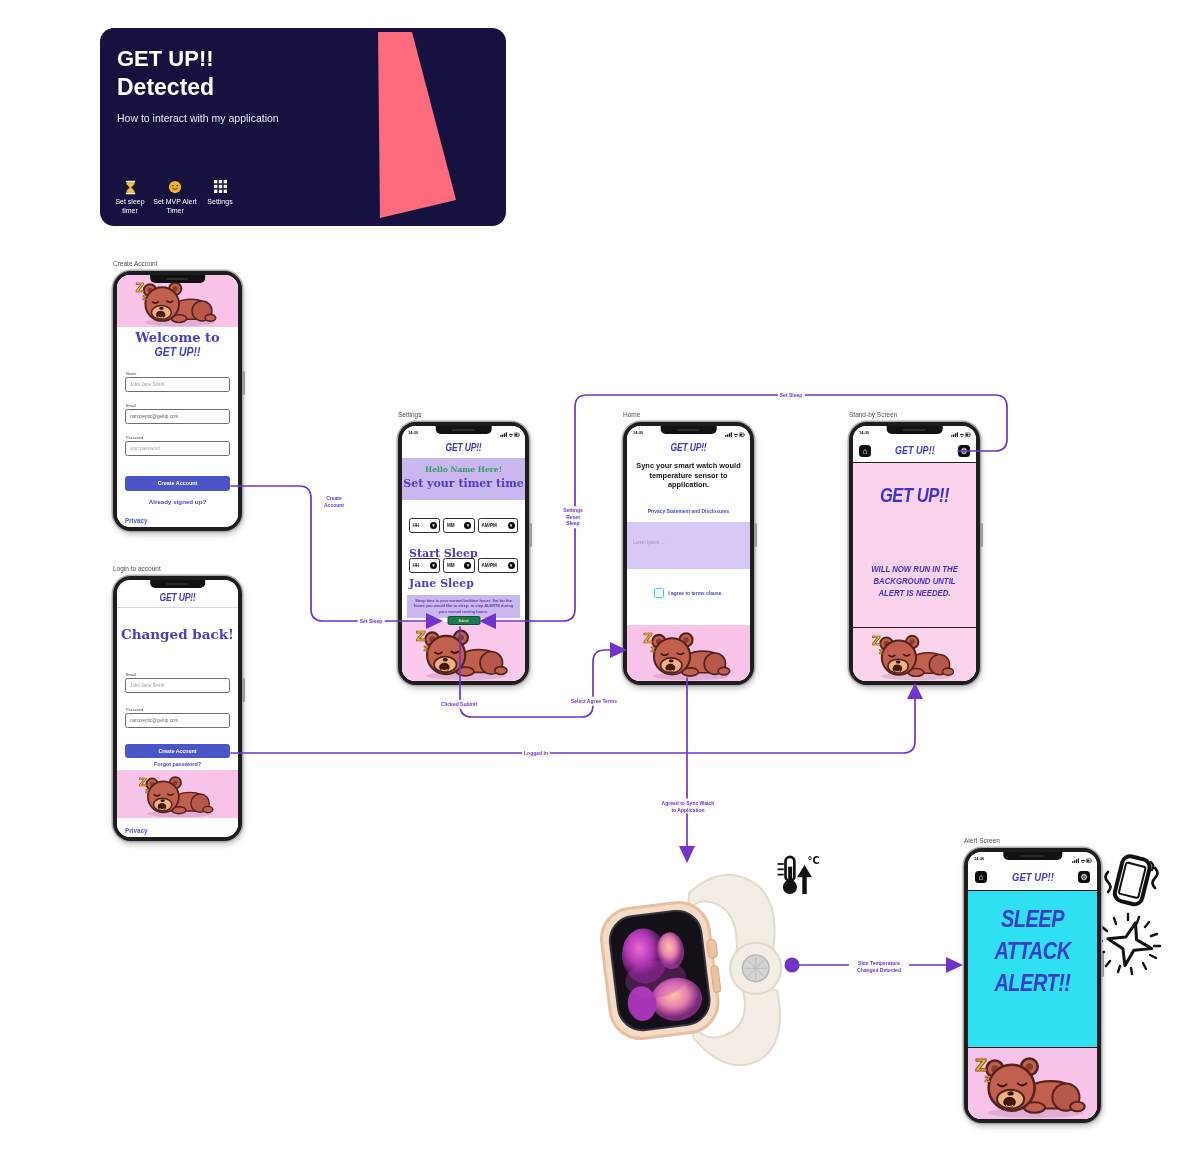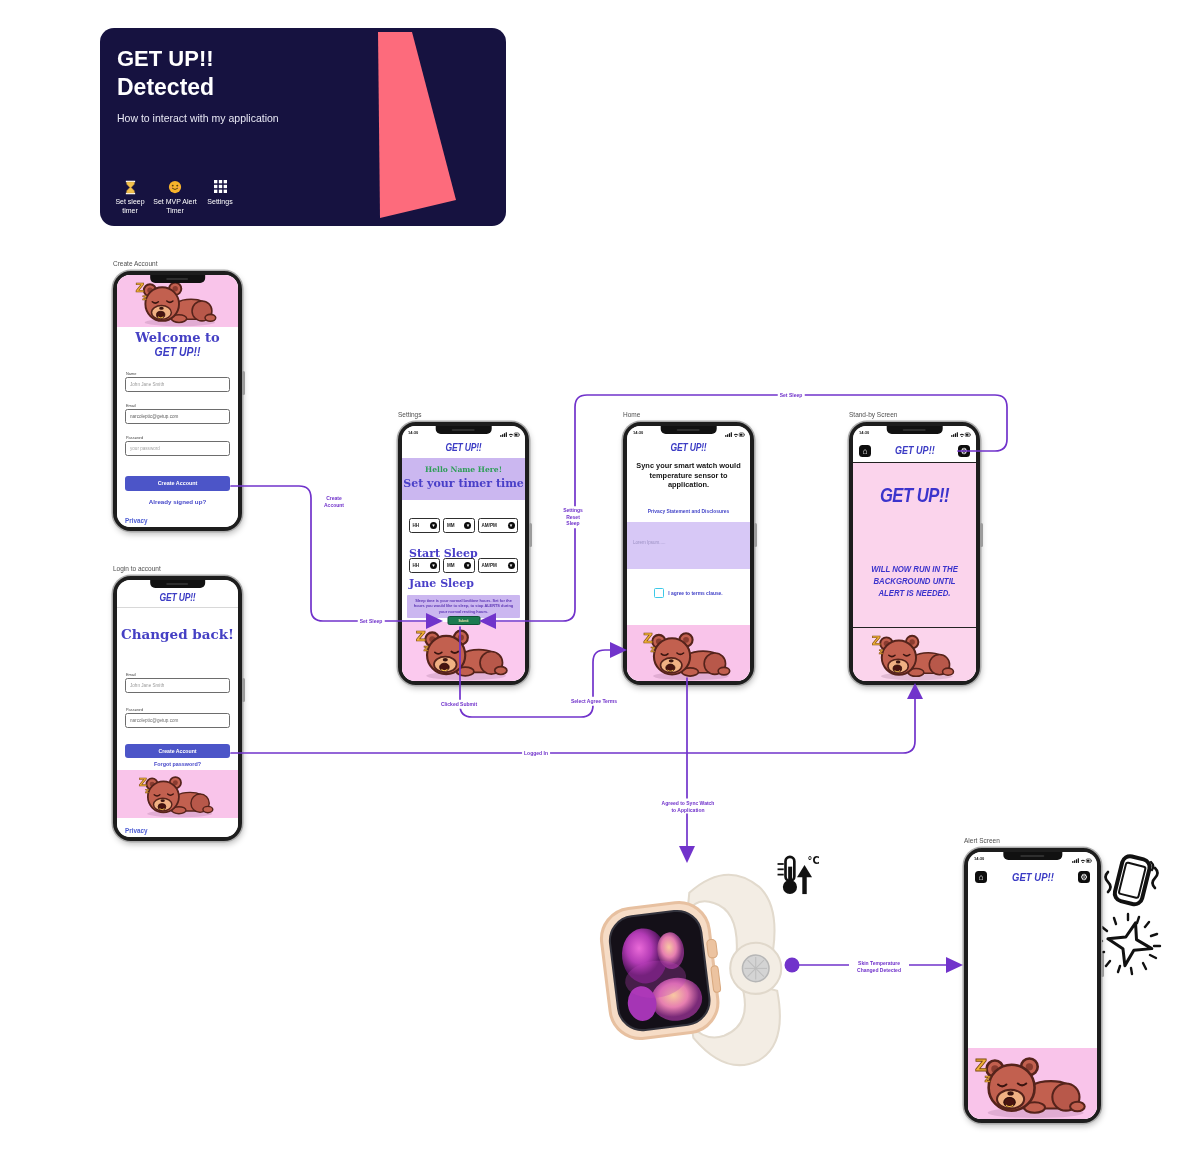--- a/index.html
+++ b/index.html
@@ -437,20 +437,25 @@
 <rect x="23" y="1.5" width="7.5" height="6" rx="1.5" fill="none" stroke="#111"></rect>
 <rect x="24.2" y="2.7" width="4" height="3.6" rx=".6"></rect>
                 <rect x="31" y="3.2" width="1" height="2.6" rx=".5"></rect>
 </g>
             </svg></span>
         </div>
       <div class="abs" style="top:13px;left:0;right:0;height:24px;display:flex;align-items:center;justify-content:space-between;padding:0 7px;box-sizing:border-box;">
         <span class="sq-btn">⌂</span>
         <span class="ital cond" style="font-size:10px;color:#3b3bc4;">GET UP!!</span>
         <span class="sq-btn">⚙</span>
+      </div>
+      <div class="abs" style="top:38px;left:0;right:0;height:158px;background:#2ee0f2;border-top:1.5px solid #111;border-bottom:1.5px solid #111;box-sizing:border-box;text-align:center;">
+        <div class="ital cond" style="margin-top:16px;font-size:21px;color:#3c3ccc;letter-spacing:-.5px;">SLEEP</div>
+        <div class="ital cond" style="margin-top:8px;font-size:21px;color:#3c3ccc;letter-spacing:-.5px;">ATTACK</div>
+        <div class="ital cond" style="margin-top:8px;font-size:21px;color:#3c3ccc;letter-spacing:-.5px;">ALERT!!</div>
       </div>
       <div class="bear-box" style="top:196px;bottom:0;background:#f9c4ea;">
           <span class="bear-svg">
             <svg viewBox="0 0 120 68" preserveAspectRatio="xMidYMax meet">
 <ellipse cx="63" cy="62" rx="46" ry="5" fill="rgba(90,40,80,.15)"></ellipse>
 <path d="M52 58 Q50 34 72 32 Q96 30 102 44 Q106 52 100 58 Z" fill="#c2604f" stroke="#55231b" stroke-width="2"></path>
 <circle cx="92" cy="47" r="13" fill="#b8584a" stroke="#55231b" stroke-width="2"></circle>
 <ellipse cx="103" cy="56" rx="7" ry="4.5" fill="#c2604f" stroke="#55231b" stroke-width="2"></ellipse>
 <ellipse cx="62" cy="57" rx="10" ry="5" fill="#c2604f" stroke="#55231b" stroke-width="2"></ellipse>
 <circle cx="24" cy="20" r="8" fill="#c2604f" stroke="#55231b" stroke-width="2.5"></circle>

